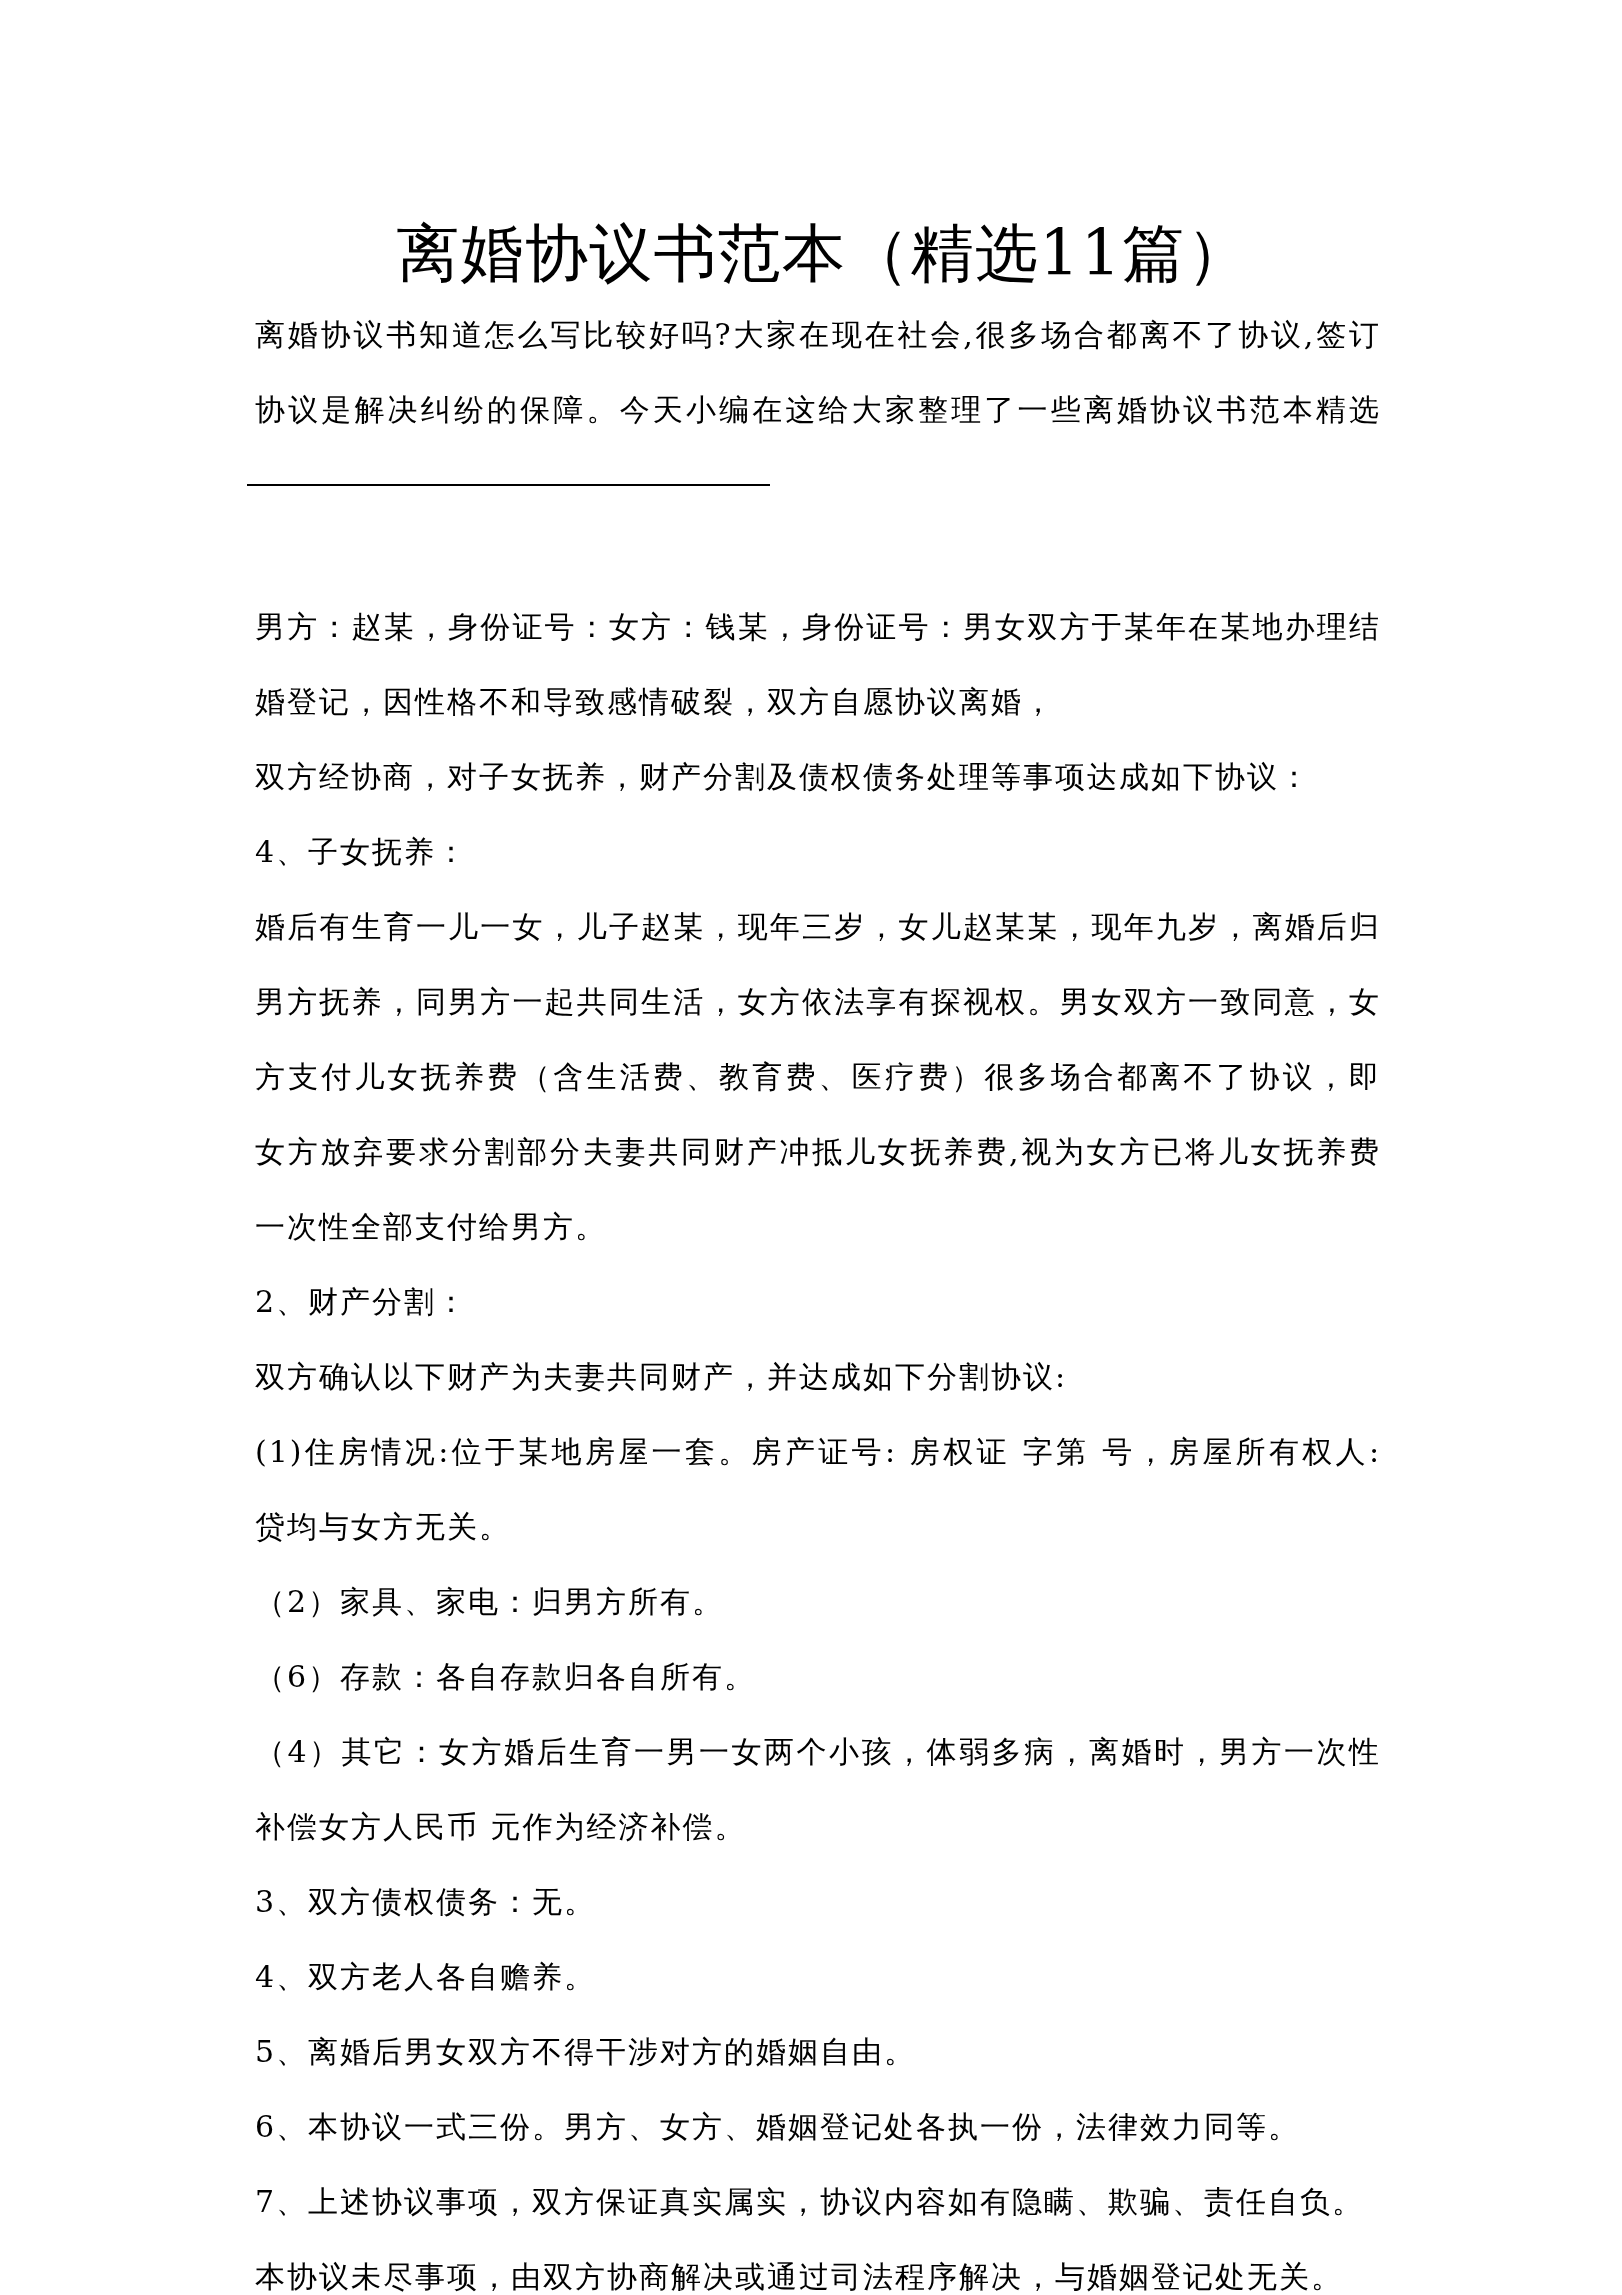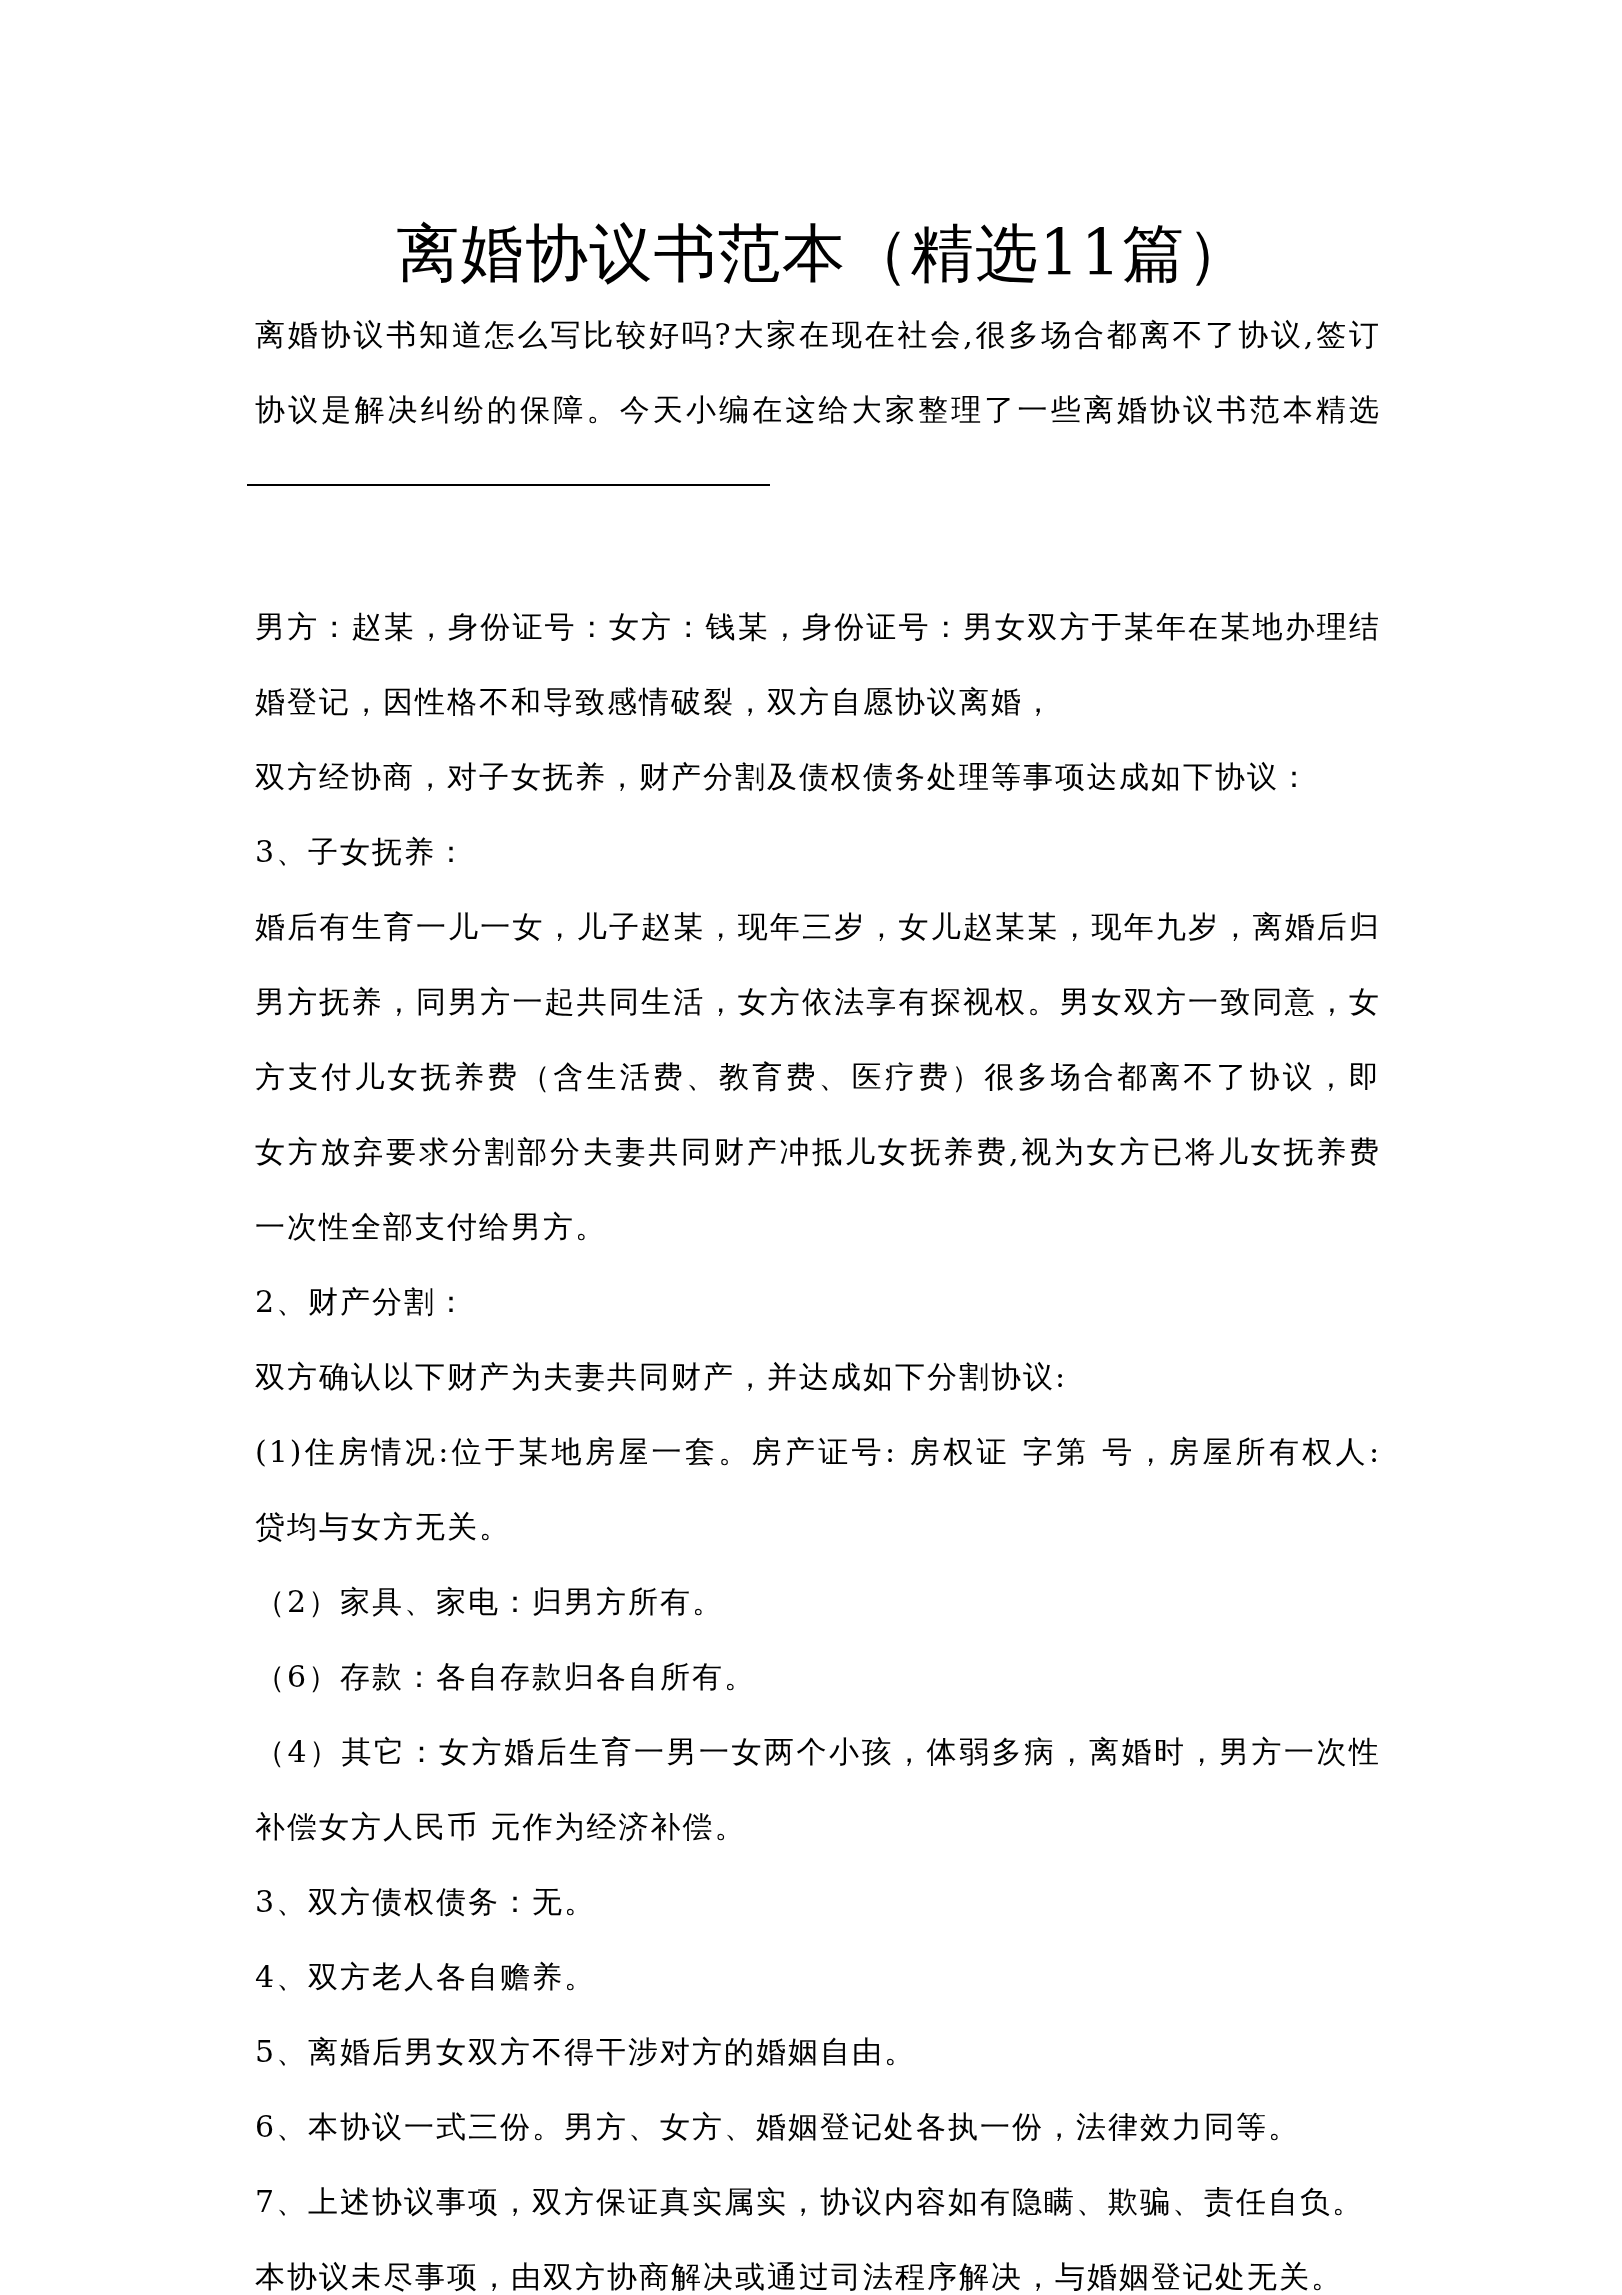--- a/index.html
+++ b/index.html
@@ -91,21 +91,21 @@
 
     <div class="spacer"></div>
 
     <div>
       <p class="line justify">男方：赵某，身份证号：女方：钱某，身份证号：男女双方于某年在某地办理结</p>
       <p class="line">婚登记，因性格不和导致感情破裂，双方自愿协议离婚，</p>
       <p class="line">双方经协商，对子女抚养，财产分割及债权债务处理等事项达成如下协议：</p>
     </div>
 
     <div>
-      <p class="line">3、子女抚养：</p>
+      <p class="line">4、子女抚养：</p>
       <p class="line justify">婚后有生育一儿一女，儿子赵某，现年三岁，女儿赵某某，现年九岁，离婚后归</p>
       <p class="line justify">男方抚养，同男方一起共同生活，女方依法享有探视权。男女双方一致同意，女</p>
       <p class="line justify">方支付儿女抚养费（含生活费、教育费、医疗费）很多场合都离不了协议，即</p>
       <p class="line justify">女方放弃要求分割部分夫妻共同财产冲抵儿女抚养费,视为女方已将儿女抚养费</p>
       <p class="line">一次性全部支付给男方。</p>
     </div>
 
     <div>
       <p class="line">2、财产分割：</p>
       <p class="line">双方确认以下财产为夫妻共同财产，并达成如下分割协议:</p>

